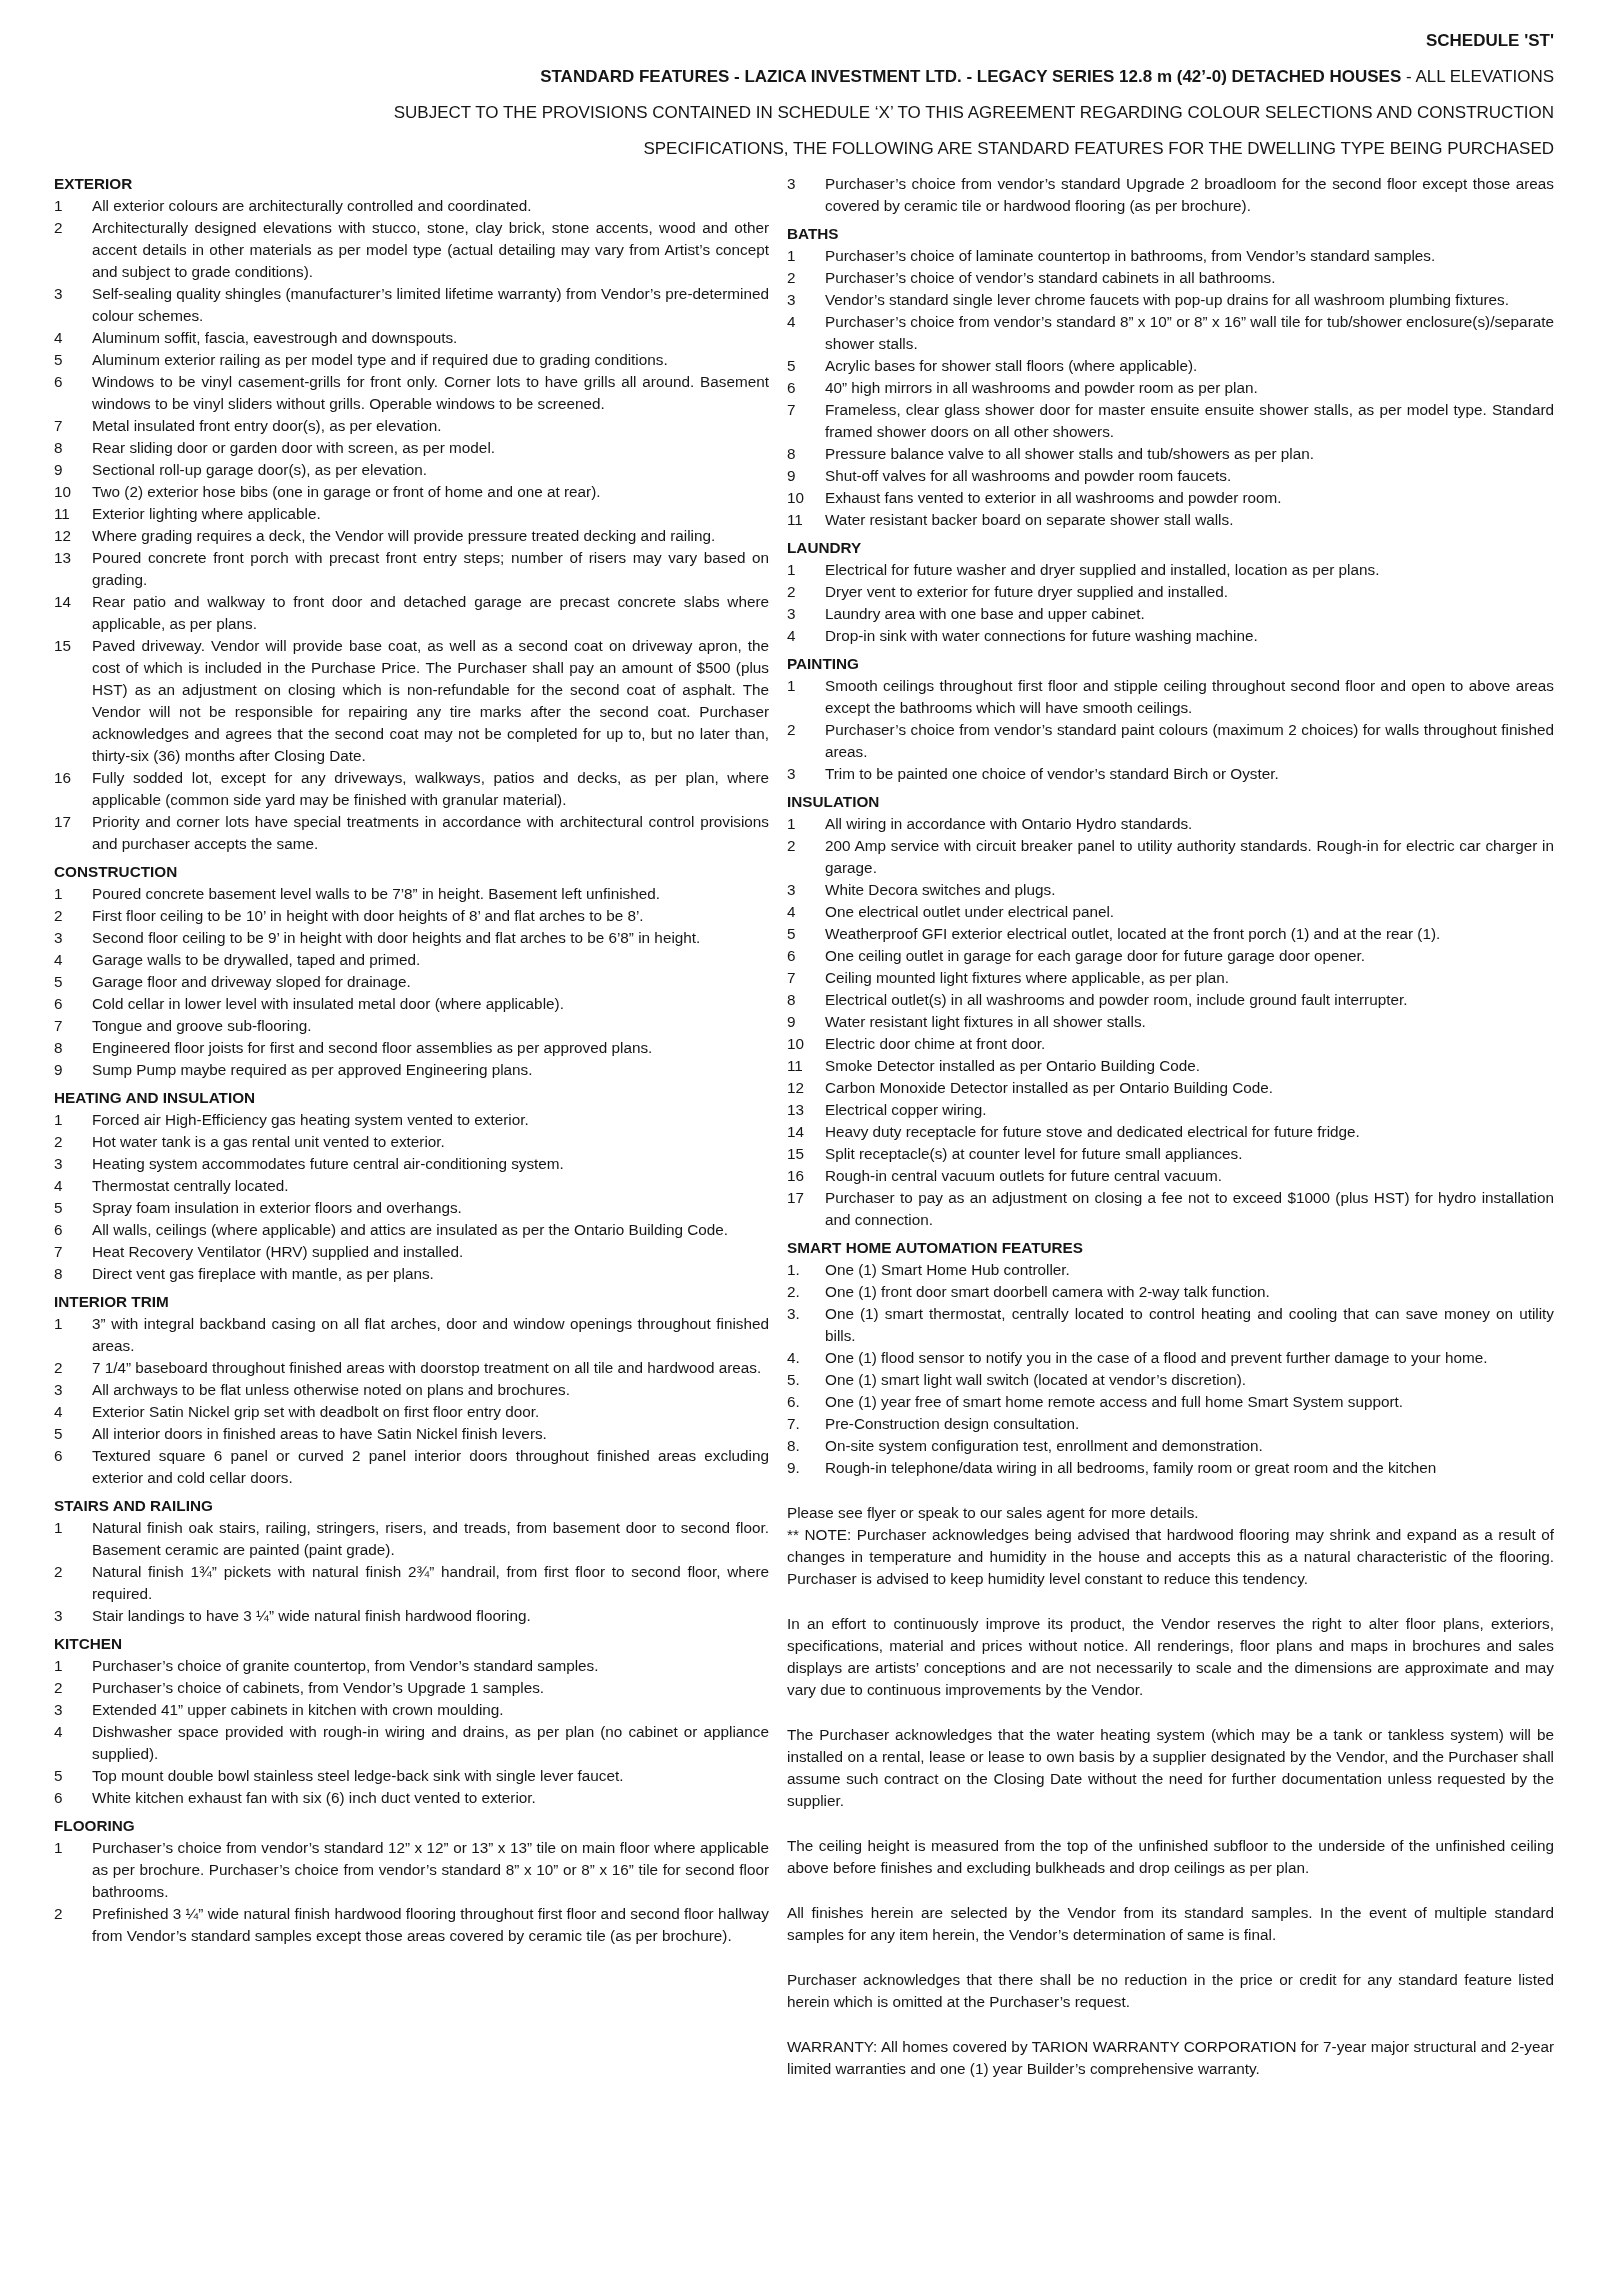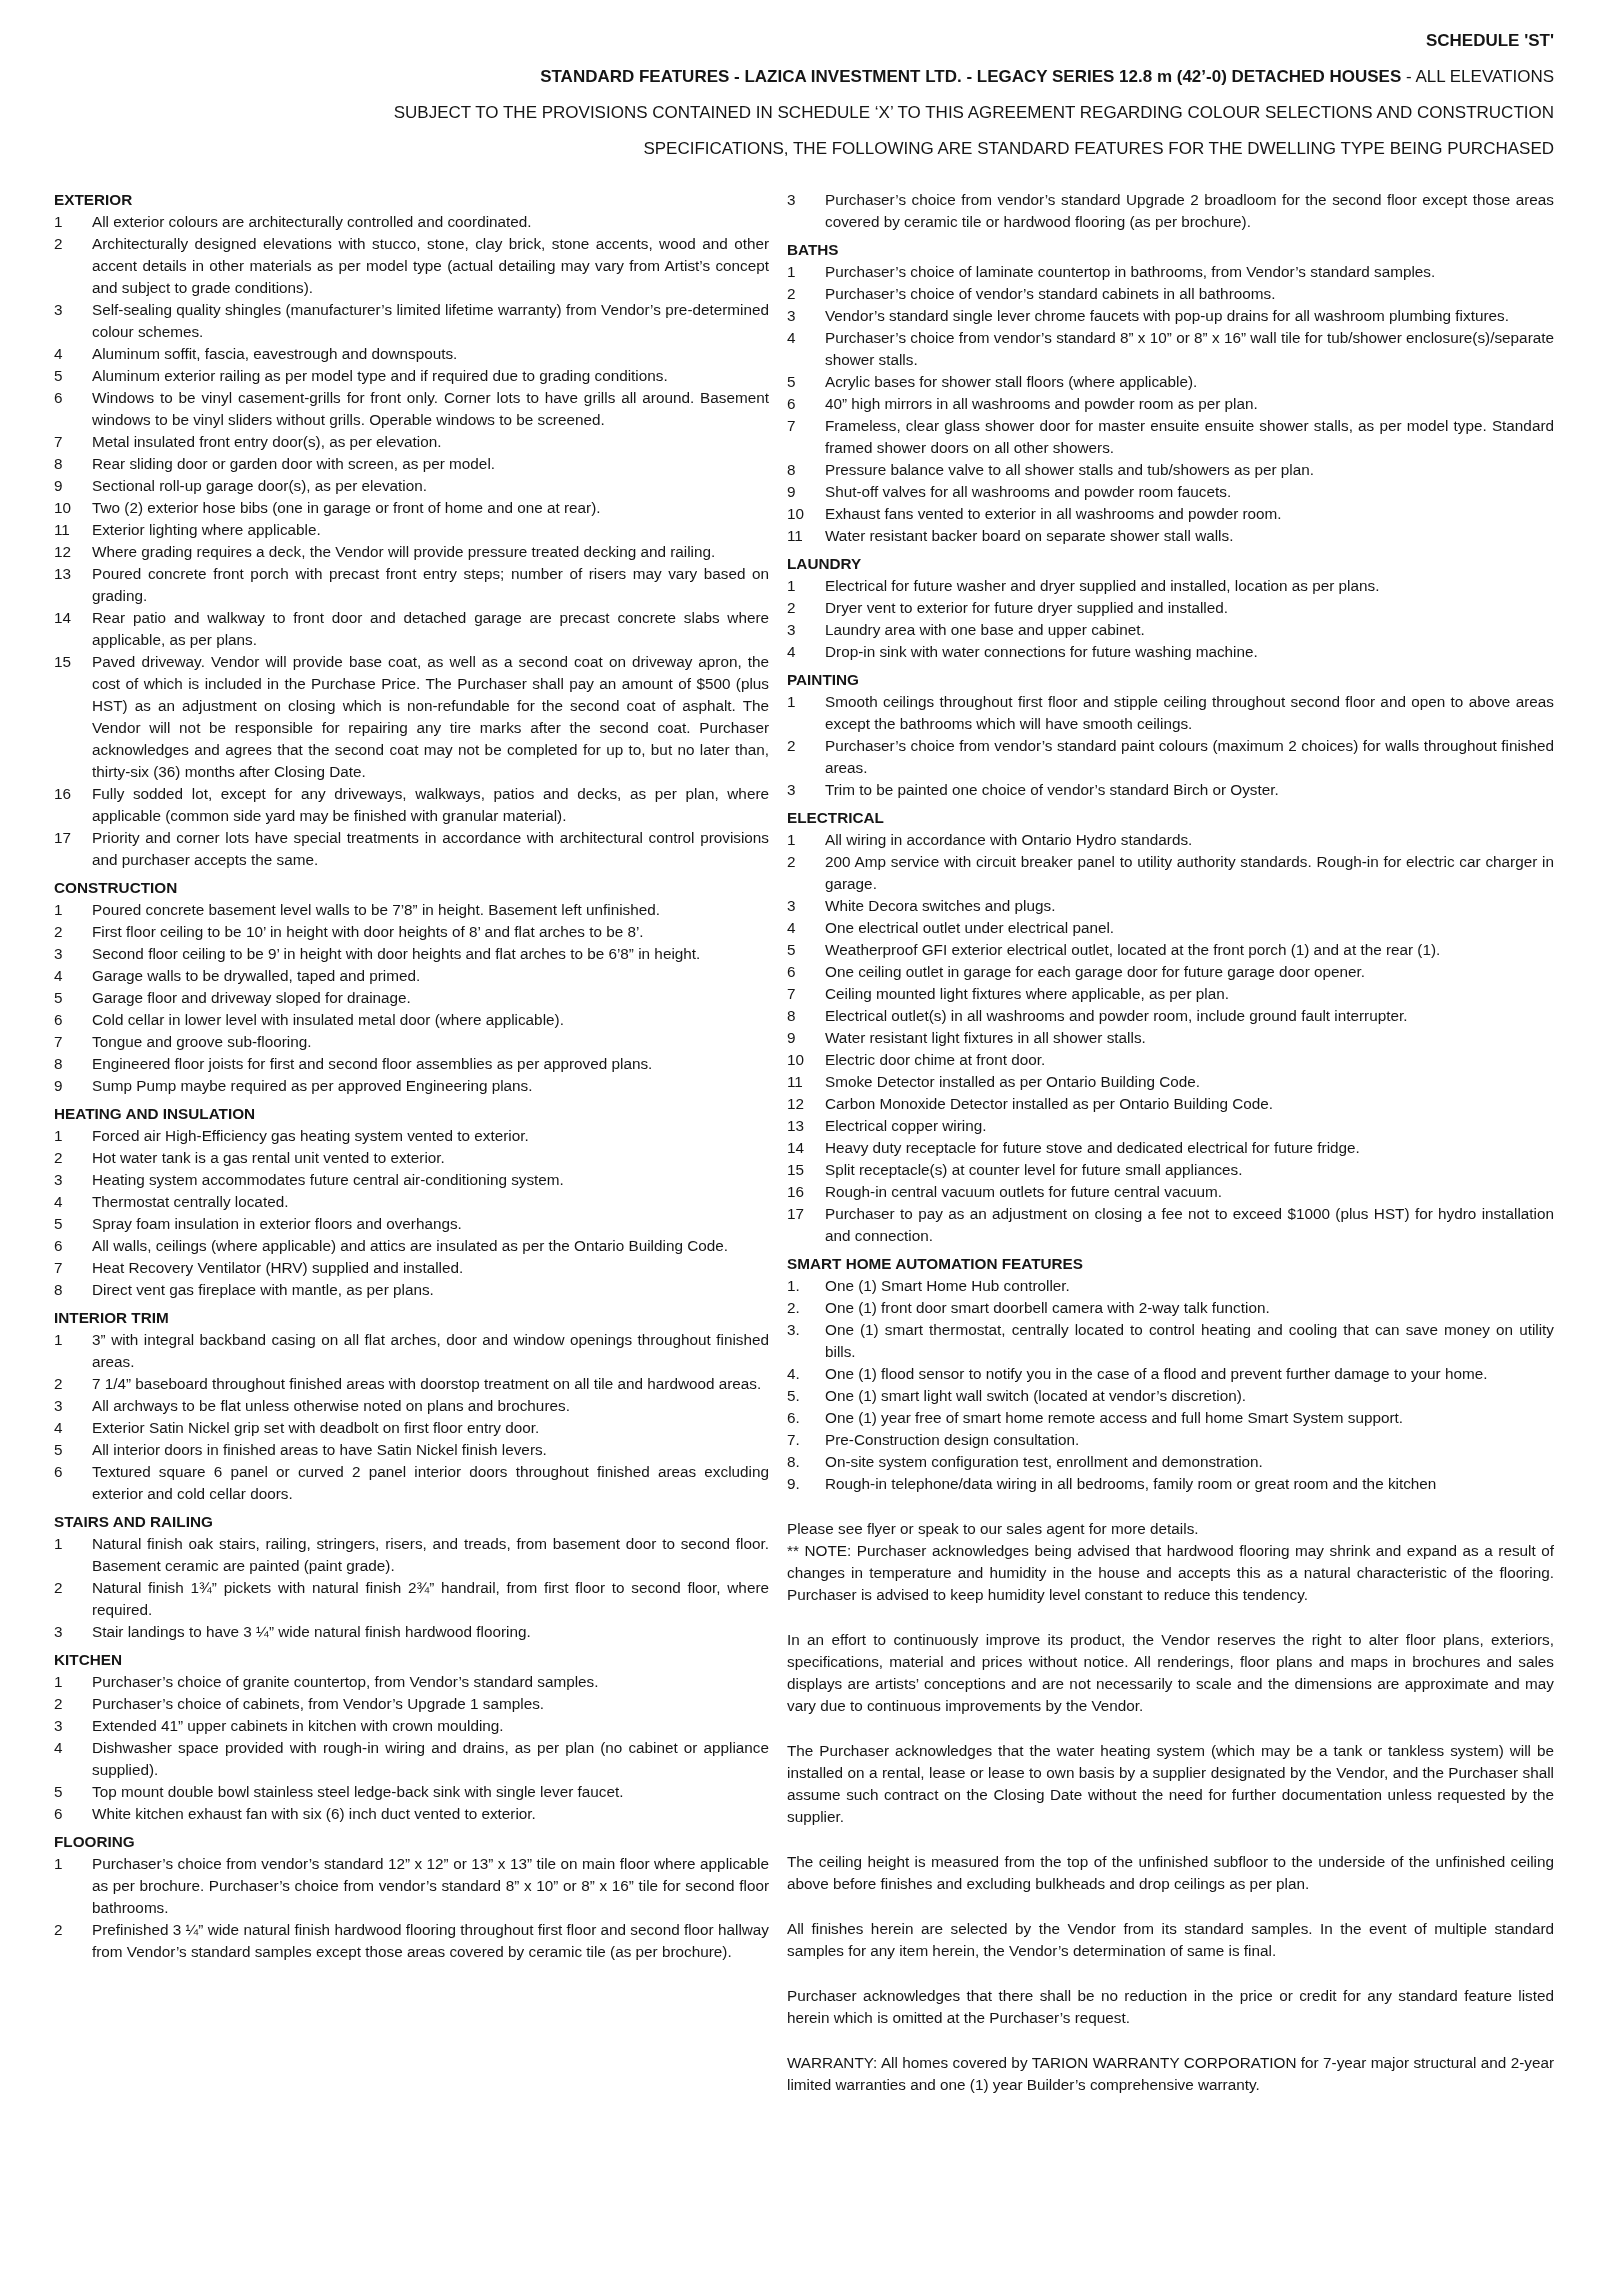--- a/index.html
+++ b/index.html
@@ -21,21 +21,21 @@
   }
   .doc-header .hl-bold { font-weight: bold; }
   .columns {
     display: flex;
     gap: 18px;
     align-items: flex-start;
   }
   .col { font-size: 15.3px; line-height: 22px; }
   .col-left  { width: 715px; flex: none; }
   .col-right { width: 767px; flex: none; }
-  .section { margin-top: 16px; }
+  .section { margin-top: 0; }
   .section + .section { margin-top: 6px; }
   .section-title { font-weight: bold; }
   .item { display: flex; }
   .item .num { width: 38px; flex: none; }
   .item .txt { flex: 1; text-align: justify; }
   .para { margin: 23px 0 0 0; text-align: justify; }
   .para.tight { margin-top: 0; }
 </style>
 </head>
 <body>
@@ -358,21 +358,21 @@
           <div class="item">
             <span class="num">2</span>
             <span class="txt">Purchaser’s choice from vendor’s standard paint colours (maximum 2 choices) for walls throughout finished areas.</span>
           </div>
           <div class="item">
             <span class="num">3</span>
             <span class="txt">Trim to be painted one choice of vendor’s standard Birch or Oyster.</span>
           </div>
         </div>
         <div class="section">
-          <div class="section-title">ELECTRICAL</div>
+          <div class="section-title">INSULATION</div>
           <div class="item">
             <span class="num">1</span>
             <span class="txt">All wiring in accordance with Ontario Hydro standards.</span>
           </div>
           <div class="item">
             <span class="num">2</span>
             <span class="txt">200 Amp service with circuit breaker panel to utility authority standards. Rough-in for electric car charger in garage.</span>
           </div>
           <div class="item">
             <span class="num">3</span>

